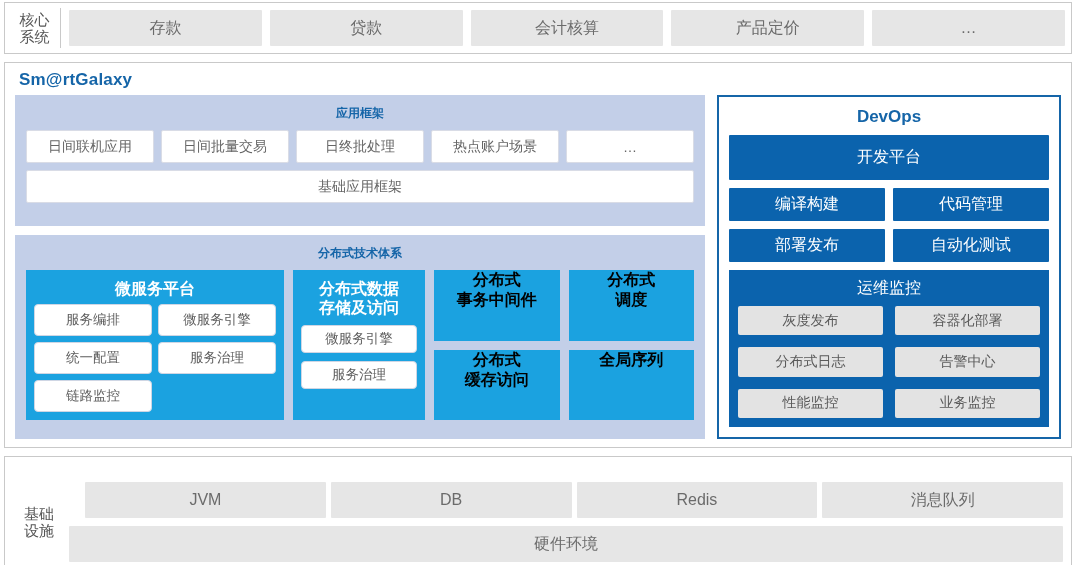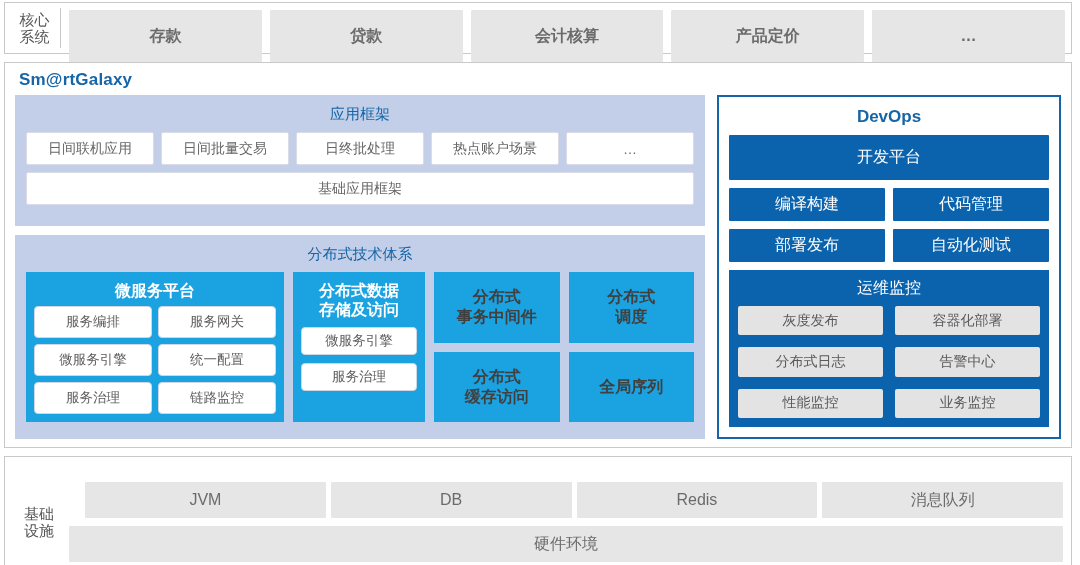--- a/index.html
+++ b/index.html
@@ -63,21 +63,21 @@
     width: 52px; flex: 0 0 52px;
     font-size: 15px; color: #555555;
     line-height: 1.15;
     text-align: center;
     border-right: 1px solid #c9c9c9;
     height: 100%;
     display: flex; flex-direction: column;
     align-items: center; justify-content: center;
   }
   .core-items { flex: 1; display: flex; gap: 8px; padding-left: 8px; height: 36px; }
-  .core-items > div { flex: 1; height: 52px; font-weight: bold; }
+  .core-items > div { flex: 1; height: 36px; }
 
   
   .main-frame {
     position: absolute; left: 4px; top: 62px;
     width: 1068px; height: 386px;
     border: 1px solid #c9c9c9;
     background: #ffffff;
     padding: 6px 10px 8px 10px;
   }
   .brand {
@@ -90,22 +90,22 @@
   .left-col { width: 690px; flex: 0 0 690px; display: flex; flex-direction: column; gap: 9px; }
 
   
   .panel-lav {
     background: #c3cfe8;
     padding: 7px 11px 10px 11px;
   }
   .panel-title {
     text-align: center;
     color: #1565a8;
-    font-weight: normal;
-    font-size: 15px;
+    font-weight: bold;
+    font-size: 12px;
     padding: 3px 0 8px 0;
   }
   
   .app-panel { height: 131px; }
   .app-row { display: flex; gap: 7px; height: 33px; }
   .app-row > div { flex: 1; }
   .app-base { margin-top: 7px; height: 33px; }
 
   
   .dist-panel { height: 204px; }
@@ -128,23 +128,23 @@
     padding: 3px 0 6px 0;
   }
   .ms-grid { display: grid; grid-template-columns: 1fr 1fr; gap: 6px; flex: 1; }
   .ds-list { display: flex; flex-direction: column; gap: 8px; margin-top: 2px; }
   .ds-list > div { height: 28px; }
   .tile-col { flex: 1; display: flex; flex-direction: column; gap: 9px; }
   .tile-row { display: flex; gap: 9px; flex: 1; }
   .tile {
     flex: 1;
     background: #1ba2e0;
-    color: #404040; font-weight: bold; font-size: 16px;
+    color: #000000; font-weight: bold; font-size: 16px;
     line-height: 1.25;
-    display: flex; align-items: center; justify-content: center;
+    display: flex; align-items: flex-start; justify-content: center;
     text-align: center;
   }
 
   
   .devops {
     flex: 1;
     border: 2px solid #1565a8;
     background: #ffffff;
     padding: 7px 10px 10px 10px;
     display: flex; flex-direction: column;
@@ -230,21 +230,20 @@
         </div>
 
         <div class="panel-lav dist-panel">
           <div class="panel-title">分布式技术体系</div>
           <div class="dist-row">
 
             <div class="ms-box">
               <div class="box-head">微服务平台</div>
               <div class="ms-grid">
                 <div class="chip-white-sm">服务编排</div>
-                <div class="chip-white-sm">服务网关</div>
                 <div class="chip-white-sm">微服务引擎</div>
                 <div class="chip-white-sm">统一配置</div>
                 <div class="chip-white-sm">服务治理</div>
                 <div class="chip-white-sm">链路监控</div>
               </div>
             </div>
 
             <div class="ds-box">
               <div class="box-head">
                 <div>分布式数据</div>

